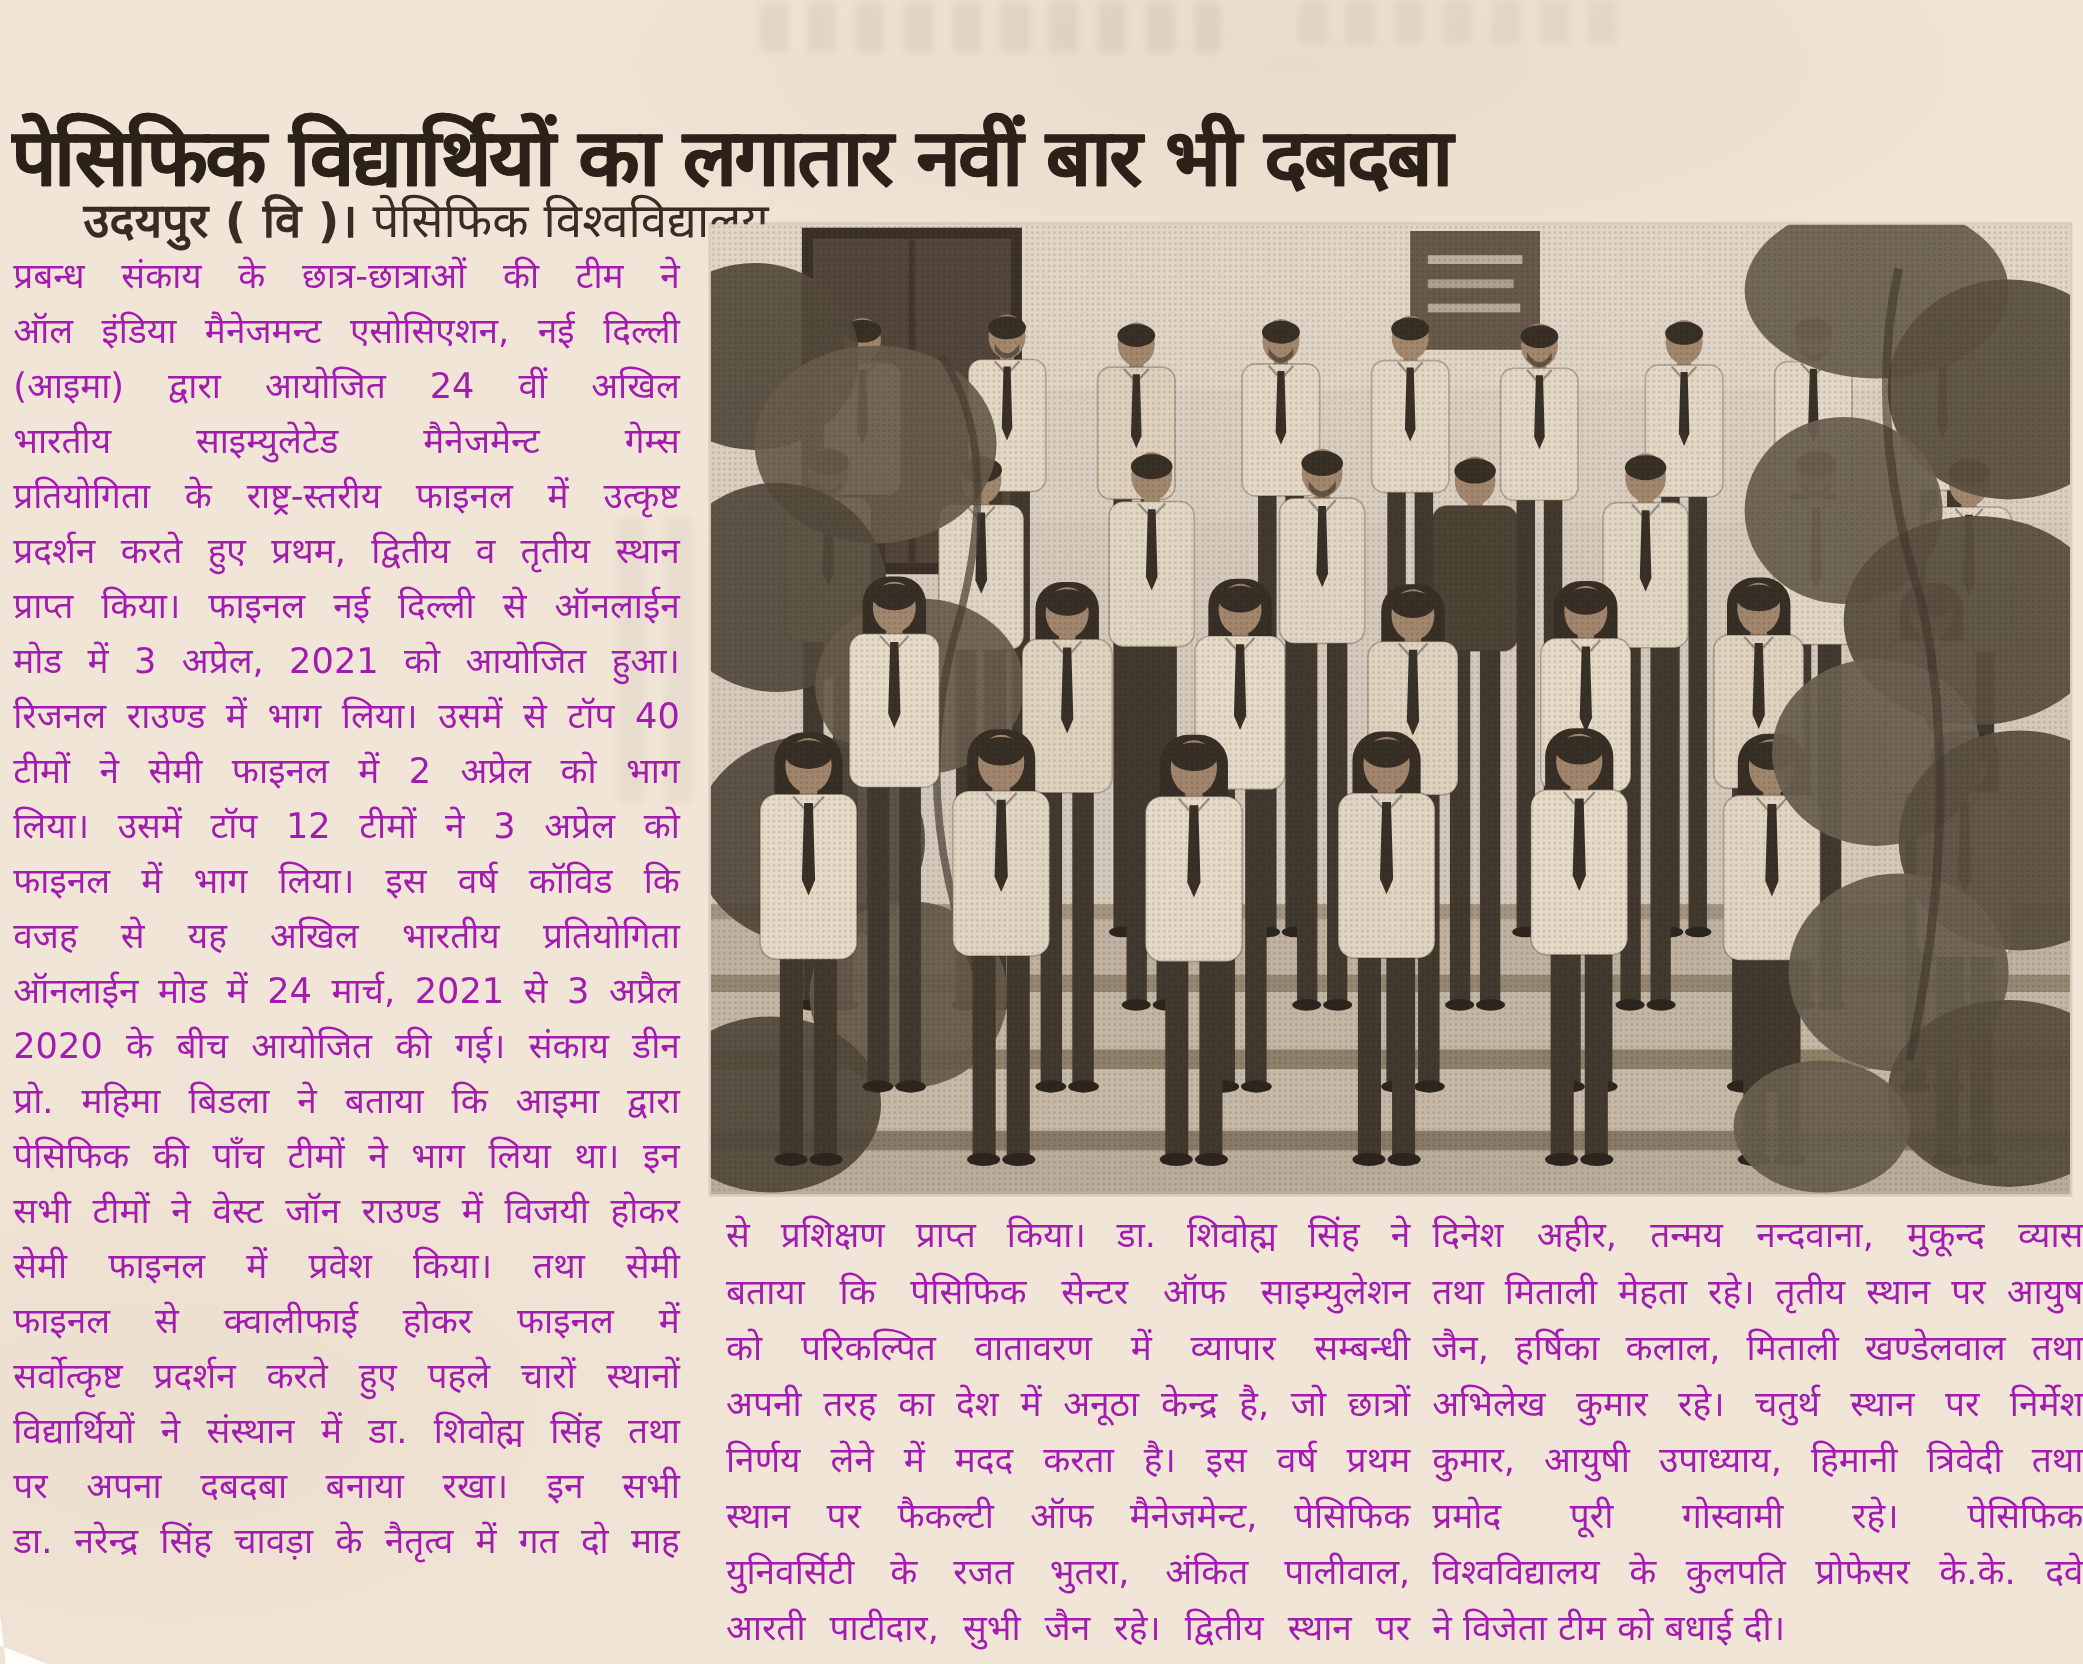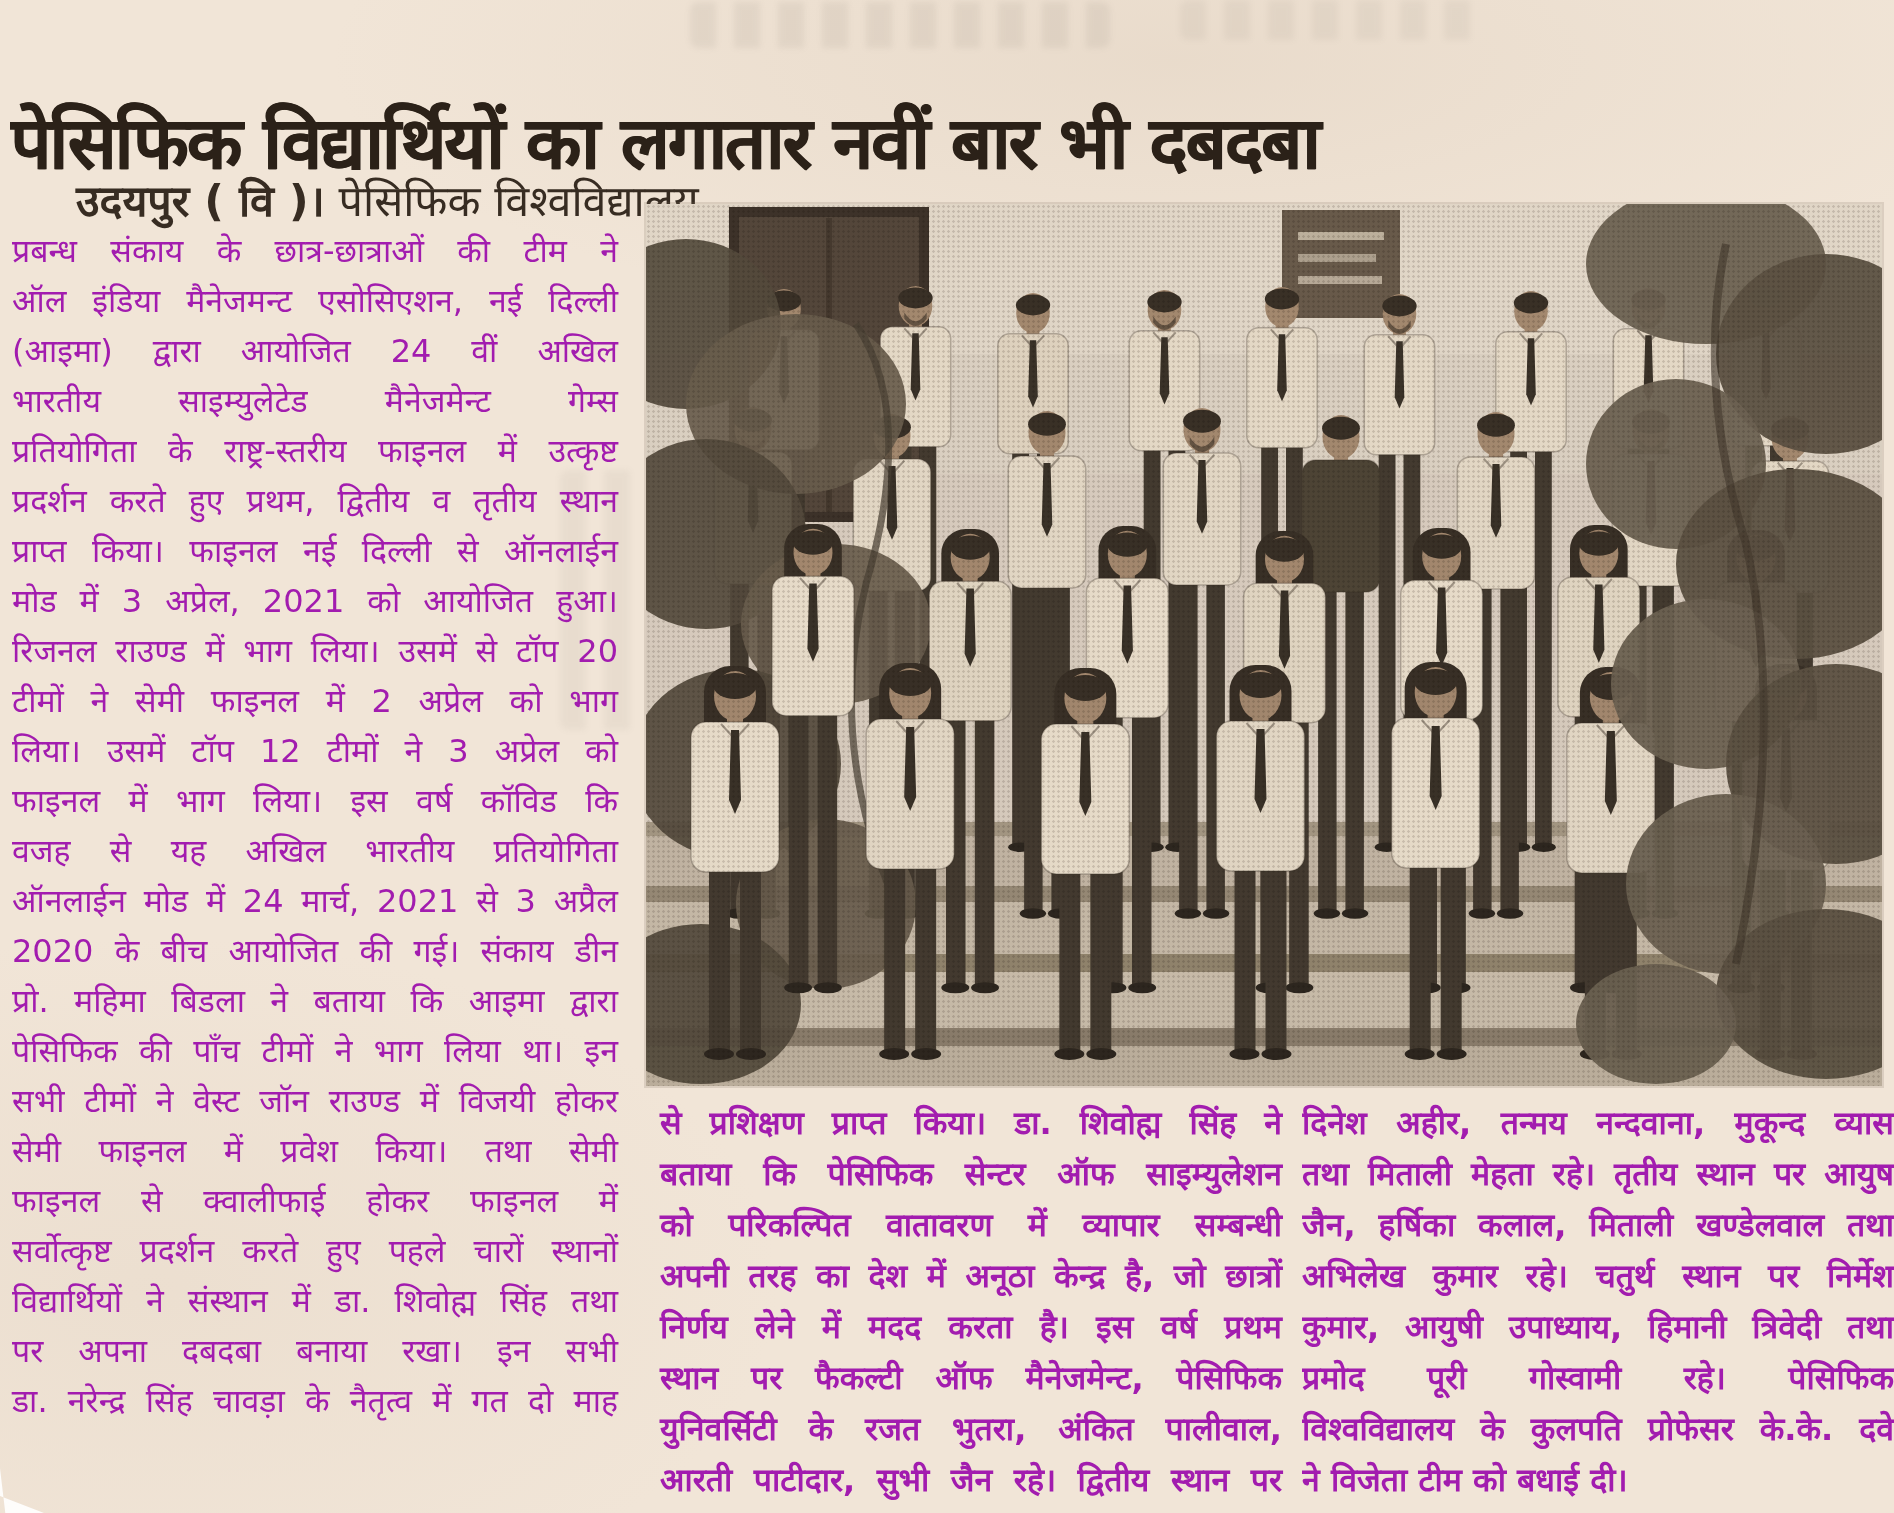--- a/index.html
+++ b/index.html
@@ -29,21 +29,21 @@
     text-shadow:1px 0 0 #2b2118;
   }
 
   .col{position:absolute;}
   .col-line{
     font-size:32px;line-height:50px;height:50px;white-space:nowrap;overflow:visible;
     text-align:justify;text-align-last:justify;color:#a21caf;
   }
   .col.left-col{left:12px;top:176px;width:606px;}
   .col.mid-col{left:660px;top:1098px;width:622px;}
-  .col.mid-col .col-line,.col.right-col .col-line{line-height:51px;height:51px;font-weight:bold;}
+  .col.mid-col .col-line,.col.right-col .col-line{line-height:51px;height:51px;}
   .col.right-col{left:1302px;top:1098px;width:592px;overflow:hidden;}
   .col.right-col .col-line:last-child{text-align-last:left;}
   .first-line{font-size:43px;line-height:50px;height:50px;white-space:nowrap;
     text-align:justify;text-align-last:justify;padding-left:64px;box-sizing:border-box;}
   .dateline{font-weight:700;}
 
   .photo{
     position:absolute;left:646px;top:204px;width:1236px;height:882px;
     background:#ddd2c5;overflow:hidden;
     box-shadow:0 0 0 2px rgba(120,105,90,.18);
@@ -74,21 +74,21 @@
   </div>
   <div>
       <div class="col-line">प्रबन्ध संकाय के छात्र-छात्राओं की टीम ने</div>
       <div class="col-line">ऑल इंडिया मैनेजमन्ट एसोसिएशन, नई दिल्ली</div>
       <div class="col-line">(आइमा) द्वारा आयोजित 24 वीं अखिल</div>
       <div class="col-line">भारतीय साइम्युलेटेड मैनेजमेन्ट गेम्स</div>
       <div class="col-line">प्रतियोगिता के राष्ट्र-स्तरीय फाइनल में उत्कृष्ट</div>
       <div class="col-line">प्रदर्शन करते हुए प्रथम, द्वितीय व तृतीय स्थान</div>
       <div class="col-line">प्राप्त किया। फाइनल नई दिल्ली से ऑनलाईन</div>
       <div class="col-line">मोड में 3 अप्रेल, 2021 को आयोजित हुआ।</div>
-      <div class="col-line">रिजनल राउण्ड में भाग लिया। उसमें से टॉप 20</div>
+      <div class="col-line">रिजनल राउण्ड में भाग लिया। उसमें से टॉप 40</div>
       <div class="col-line">टीमों ने सेमी फाइनल में 2 अप्रेल को भाग</div>
       <div class="col-line">लिया। उसमें टॉप 12 टीमों ने 3 अप्रेल को</div>
       <div class="col-line">फाइनल में भाग लिया। इस वर्ष कॉविड कि</div>
       <div class="col-line">वजह से यह अखिल भारतीय प्रतियोगिता</div>
       <div class="col-line">ऑनलाईन मोड में 24 मार्च, 2021 से 3 अप्रैल</div>
       <div class="col-line">2020 के बीच आयोजित की गई। संकाय डीन</div>
       <div class="col-line">प्रो. महिमा बिडला ने बताया कि आइमा द्वारा</div>
       <div class="col-line">पेसिफिक की पाँच टीमों ने भाग लिया था। इन</div>
       <div class="col-line">सभी टीमों ने वेस्ट जॉन राउण्ड में विजयी होकर</div>
       <div class="col-line">सेमी फाइनल में प्रवेश किया। तथा सेमी</div>

